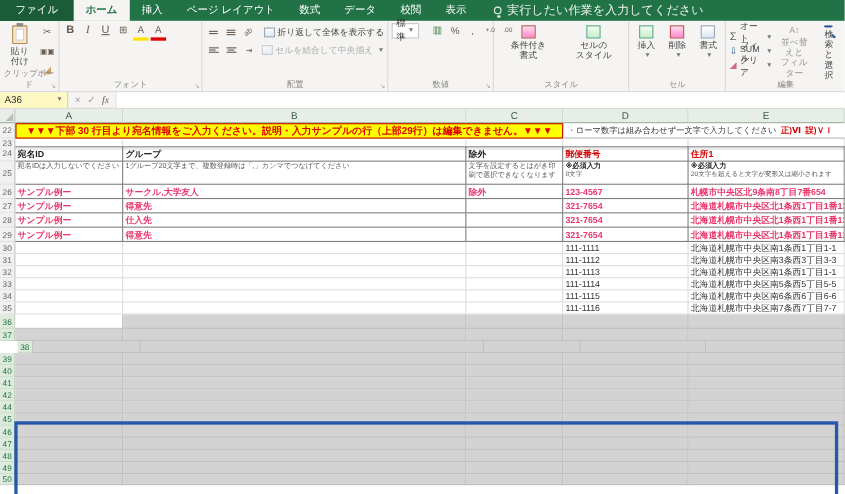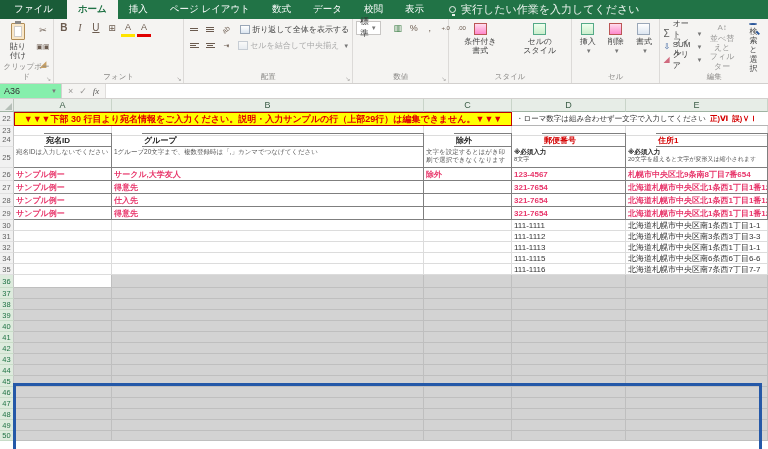--- a/index.html
+++ b/index.html
@@ -41,40 +41,40 @@
   .tbl-ic { width:13px; height:12px; border:1px solid #9aa7b8; background:linear-gradient(#fff,#dce6f1); }
   .tbl-ic.red { border-color:#b55; background:linear-gradient(#fde,#f8c); }
   .tbl-ic.green { border-color:#5a8; background:linear-gradient(#efe,#cec); }
   .magnifier { width:8px; height:8px; border:1.5px solid #2b579a; border-radius:50%; position:relative; }
   .magnifier:after { content:""; position:absolute; width:4px; height:1.5px; background:#2b579a; transform:rotate(45deg); left:6px; top:8px; }
   .editcol { display:flex; flex-direction:column; justify-content:center; gap:1px; font-size:8px; }
   .editcol .er { display:flex; align-items:center; gap:3px; height:12px; }
 
   
   .fbar { height:15px; display:flex; align-items:stretch; background:#f5f4f2; border-bottom:1px solid #d2d0ce; font-size:9px; }
-  .namebox { width:62px; background:#86efac; border-right:1px solid #d2d0ce; display:flex; align-items:center; justify-content:space-between; padding:0 4px; color:#333; }
+  .namebox { width:62px; background:#fef9c3; border-right:1px solid #d2d0ce; display:flex; align-items:center; justify-content:space-between; padding:0 4px; color:#333; }
   .fx-icons { display:flex; align-items:center; gap:6px; padding:0 6px; color:#9a9896; border-right:1px solid #e0dedc; }
   .fx { font-style:italic; font-family:"Liberation Serif",serif; color:#5a5a58; }
   .finput { flex:1; background:#fff; }
 
   
   .sheet { position:relative; height:350px; background:#fff; }
   .colheads { display:grid; grid-template-columns:14px 98px 312px 88px 114px minmax(0,1fr); height:13px; }
   .corner { background:#e9ece9; border-right:1px solid #bcc6bc; border-bottom:1px solid #9fb3a2; position:relative; }
   .corner:after { content:""; position:absolute; right:1px; bottom:1px; border-left:7px solid transparent; border-bottom:7px solid #b5bfb8; }
   .colhead { background:#e7ede7; border-right:1px solid #c9d4c9; border-bottom:1px solid #9fb3a2; color:#3d5f49; font-size:9px; display:flex; align-items:center; justify-content:center; }
   .rows { }
   .row { display:grid; grid-template-columns:14px 98px 312px 88px 114px minmax(0,1fr); }
   .rh { background:#f1f1f1; border-right:1px solid #c6c6c6; border-bottom:1px solid #e0e0e0; font-size:7.5px; color:#606060; display:flex; align-items:center; justify-content:center; }
   .row.selrow .rh { background:#ddebdd; color:#1f7244; border-bottom:1px solid #c8dcc8; }
   .cell { border-right:1px solid #dcdcdc; border-bottom:1px solid #dcdcdc; font-size:8px; color:#333; padding:0 2px; display:flex; align-items:center; overflow:hidden; white-space:nowrap; }
   .cell.tbl { border-right:1px solid #7f7f7f; border-bottom:1px solid #7f7f7f; }
   .row .cell.tbl:first-of-type { border-left:1px solid #7f7f7f; }
   .topline .cell.tbl { border-top:1px solid #7f7f7f; }
-  .cell.hdr { font-weight:bold; color:#222;margin-left:30px; }
+  .cell.hdr { font-weight:bold; color:#222; }
   .cell.redtx { color:#d40000; font-weight:bold; }
   .cell.pink { color:#e8356a; font-weight:bold; }
   .cell.desc { font-size:6.5px; color:#555; align-items:flex-start; padding-top:1px; white-space:normal; line-height:1.25; }
   .desc .l1 { font-weight:bold; color:#222; font-size:6.5px; }
   .desc .l2 { font-size:6px; color:#555; }
   .banner-cell { grid-column:2/5; background:#ffff00; border:1.5px solid #c00000; color:#e00000; font-weight:bold; font-size:9px; display:flex; align-items:center; justify-content:center; overflow:hidden; white-space:nowrap; }
   .note-cell { grid-column:5/7; border-bottom:1px solid #b5b5b5; font-size:7.5px; color:#333; display:flex; align-items:center; padding:0 4px; white-space:nowrap; overflow:hidden; }
   .note-cell .ok, .note-cell .ng { color:#d40000; font-weight:bold; margin-left:4px; }
   .row.selrow .cell { background:#d3d3d3; border-right:1px solid #bfbfbf; border-bottom:1px solid #bfbfbf; }
   .row.selrow .cell.active { background:#ffffff; }
@@ -373,20 +373,28 @@
       </div>
       <div class="row" style="height: 11px;">
         <div class="rh">32</div>
         <div class="cell"></div>
         <div class="cell"></div>
         <div class="cell"></div>
         <div class="cell">111-1113</div>
         <div class="cell">北海道札幌市中央区南1条西1丁目1-1</div>
       </div>
       <div class="row" style="height: 11px;">
+        <div class="rh">33</div>
+        <div class="cell"></div>
+        <div class="cell"></div>
+        <div class="cell"></div>
+        <div class="cell">111-1114</div>
+        <div class="cell">北海道札幌市中央区南5条西5丁目5-5</div>
+      </div>
+      <div class="row" style="height: 11px;">
         <div class="rh">34</div>
         <div class="cell"></div>
         <div class="cell"></div>
         <div class="cell"></div>
         <div class="cell">111-1115</div>
         <div class="cell">北海道札幌市中央区南6条西6丁目6-6</div>
       </div>
       <div class="row" style="height: 11px;">
         <div class="rh">35</div>
         <div class="cell"></div>
@@ -404,21 +412,21 @@
         <div class="cell"></div>
       </div>
       <div class="row selrow" style="height: 11px;">
         <div class="rh">37</div>
         <div class="cell"></div>
         <div class="cell"></div>
         <div class="cell"></div>
         <div class="cell"></div>
         <div class="cell"></div>
       </div>
-      <div class="row selrow" style="height: 11px;">
+      <div class="row selrow" style="height: 11px; margin-left: 16px;">
         <div class="rh">38</div>
         <div class="cell"></div>
         <div class="cell"></div>
         <div class="cell"></div>
         <div class="cell"></div>
         <div class="cell"></div>
       </div>
       <div class="row selrow" style="height: 11px;">
         <div class="rh">39</div>
         <div class="cell"></div>
@@ -438,28 +446,20 @@
       <div class="row selrow" style="height: 11px;">
         <div class="rh">41</div>
         <div class="cell"></div>
         <div class="cell"></div>
         <div class="cell"></div>
         <div class="cell"></div>
         <div class="cell"></div>
       </div>
       <div class="row selrow" style="height: 11px;">
         <div class="rh">42</div>
-        <div class="cell"></div>
-        <div class="cell"></div>
-        <div class="cell"></div>
-        <div class="cell"></div>
-        <div class="cell"></div>
-      </div>
-      <div class="row selrow" style="height: 11px;">
-        <div class="rh">43</div>
         <div class="cell"></div>
         <div class="cell"></div>
         <div class="cell"></div>
         <div class="cell"></div>
         <div class="cell"></div>
       </div>
       <div class="row selrow" style="height: 11px;">
         <div class="rh">44</div>
         <div class="cell"></div>
         <div class="cell"></div>

